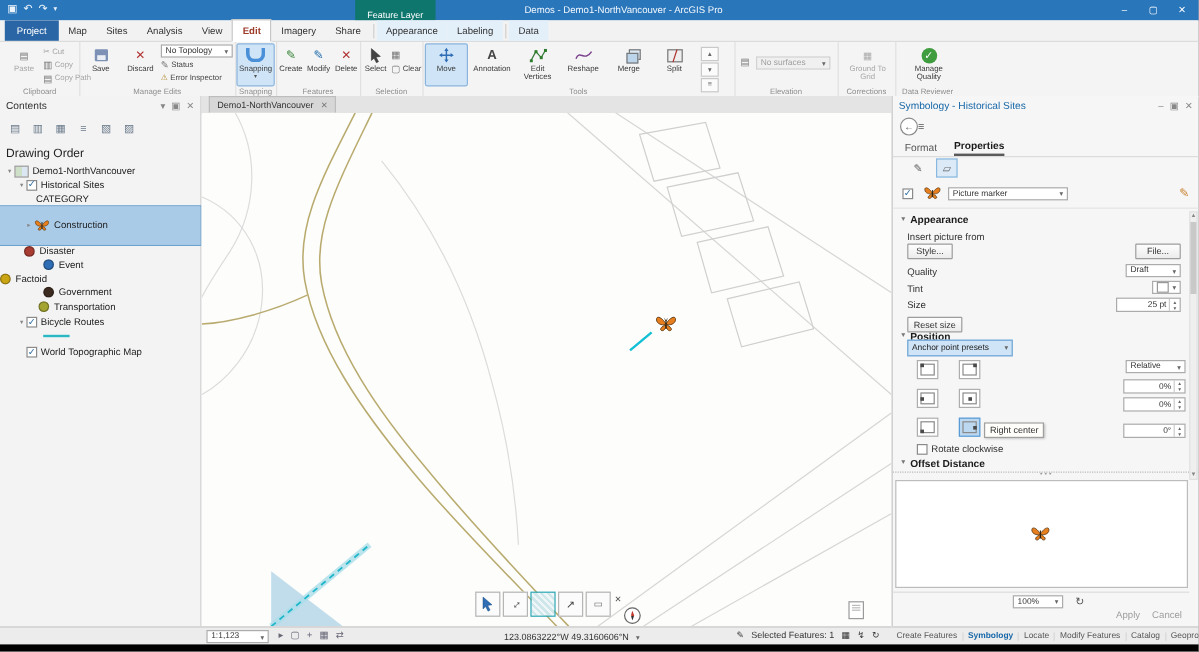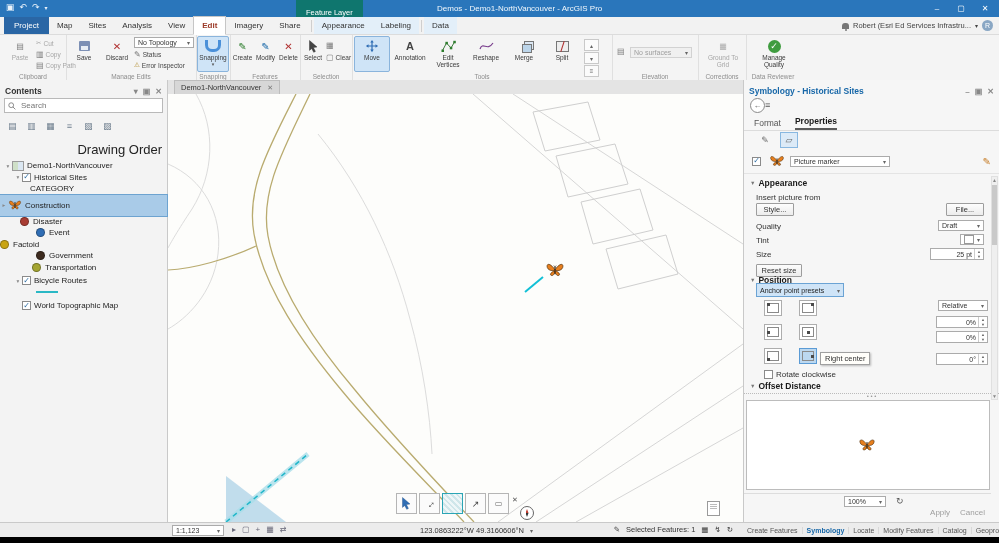--- a/index.html
+++ b/index.html
@@ -49,28 +49,28 @@
   .mergeic i+i{left:4px;top:3px;background:#bcd5ea;}
   .splitic{width:11px;height:9px;border:1px solid #777;position:relative;background:#eee;}
   .splitic:after{content:"";position:absolute;left:5px;top:-1px;width:1px;height:11px;background:#b03030;transform:rotate(18deg);}
   .arrcol{position:absolute;display:flex;flex-direction:column;gap:1px;}
   .arrcol span{width:13px;height:10px;border:1px solid #c9c9c9;background:#fbfbfb;font-size:6px;color:#666;
                display:flex;align-items:center;justify-content:center;}
   
   .main{position:absolute;top:80px;left:0;height:442px;width:999px;display:flex;}
   
   .contents{width:168px;height:442px;background:#f3f3f3;border-right:1px solid #c9c9c9;box-sizing:border-box;}
-  .phead{height:16px;display:flex;align-items:flex-end;padding:0 5px;font-size:8.5px;color:#333;font-weight:bold;}
+  .phead{height:16px;display:flex;align-items:center;padding:0 5px;font-size:8.5px;color:#333;}
   .phead .sp{flex:1;}
   .phico{color:#888;font-size:8px;margin-left:5px;}
   .searchbox{margin:2px 4px;height:13px;background:#fff;border:1px solid #b9b9b9;display:flex;align-items:center;padding:0 3px;gap:3px;}
   .searchbox input{border:none;outline:none;font-size:8px;width:130px;color:#555;font-family:"Liberation Sans",sans-serif;background:transparent;}
   .ctoolbar{display:flex;gap:4px;padding:3px 5px;}
   .ctoolbar span{width:13px;height:13px;border:1px solid transparent;display:flex;align-items:center;justify-content:center;color:#6d7d8d;font-size:9px;}
-  .seclabel{padding:6px 5px 3px;font-size:13px;color:#222;text-align:right;}
+  .seclabel{padding:6px 5px 3px;font-size:10px;color:#222;}
   .row{display:flex;align-items:center;height:11.5px;font-size:8px;color:#222;white-space:nowrap;}
   .row .tri{width:8px;text-align:center;font-size:5.5px;color:#888;}
   .cb{width:9px;height:9px;border:1px solid #8a8a8a;background:#fff;display:inline-flex;align-items:center;justify-content:center;margin-right:3px;box-sizing:border-box;}
   .cb .tick{color:#2d6da3;font-size:8px;line-height:6px;}
   .dot{width:7px;height:7px;border-radius:50%;margin-right:4px;border:1px solid rgba(0,0,0,.3);}
   .hl{background:#a9cbe8;outline:1px solid #6da3d0;}
   .mapicon{width:10px;height:8px;background:linear-gradient(90deg,#cfe0c8 50%,#dbe7f2 50%);border:1px solid #9a9a9a;margin-right:3px;}
   .lineseg{width:22px;height:2px;background:#2ab8c5;margin-left:36px;}
   
   .maparea{width:575px;height:442px;position:relative;background:#e9e9e9;}
@@ -170,26 +170,20 @@
     <span class="mtab">Analysis</span>
     <span class="mtab">View</span>
     <span class="mtab active">Edit</span>
     <span class="mtab">Imagery</span>
     <span class="mtab">Share</span>
     <span class="msep"></span>
     <span class="mtab ctx">Appearance</span>
     <span class="mtab ctx">Labeling</span>
     <span class="msep"></span>
     <span class="mtab ctx">Data</span>
-    <div class="userarea">
-      <span class="bell"></span>
-      <span>Robert (Esri Ed Services Infrastru...</span>
-      <span style="font-size:6px">▾</span>
-      <span class="avatar">R</span>
-    </div>
   </div>
 
   <div class="ribbon">
 
     <div class="rgroup" style="left:0;width:66px">
       <div class="bb dis" style="left:2px">
         <span class="bic">
             <span class="icg">▤</span>
           </span>
         <span>Paste</span>
@@ -377,27 +371,20 @@
   <div class="main">
 
     <div class="contents">
       <div class="phead">
         <span>Contents</span>
         <span class="sp"></span>
         <span class="phico">▾</span>
         <span class="phico">▣</span>
         <span class="phico">✕</span>
       </div>
-      <div class="searchbox">
-        <svg width="8" height="8" viewBox="0 0 10 10">
-            <circle cx="4" cy="4" r="3" fill="none" stroke="#888" stroke-width="1.2"></circle>
-            <line x1="6.2" y1="6.2" x2="9.2" y2="9.2" stroke="#888" stroke-width="1.2"></line>
-          </svg>
-        <input placeholder="Search" style="">
-      </div>
       <div class="ctoolbar">
         <span>▤</span>
         <span>▥</span>
         <span>▦</span>
         <span>≡</span>
         <span>▧</span>
         <span>▨</span>
       </div>
       <div class="seclabel">Drawing Order</div>
 
@@ -409,21 +396,21 @@
       <div class="row" style="padding-left:14px">
         <span class="tri">▾</span>
         <span class="cb">
             <span class="tick">✓</span>
           </span>
         <span>Historical Sites</span>
       </div>
       <div class="row" style="padding-left:30px">
         <span>CATEGORY</span>
       </div>
-      <div class="row hl" style="height:21px">
+      <div class="row hl" style="padding-left:20px;height:32px">
         <span class="tri">▸</span>
         <svg class="butterfly" width="14" height="14" viewBox="0 0 24 24">
           <path d="M12 12 C8 5 2 3 2.5 8 C3 12 8 13.5 11 12.5 Z" fill="#e77f1e" stroke="#4a2c0a" stroke-width="0.8"></path>
           <path d="M12 12 C16 5 22 3 21.5 8 C21 12 16 13.5 13 12.5 Z" fill="#e77f1e" stroke="#4a2c0a" stroke-width="0.8"></path>
           <path d="M11.5 13 C8 14 5 17.5 7.5 18.5 C10 19.5 11.8 16 12 13.5 Z" fill="#e77f1e" stroke="#4a2c0a" stroke-width="0.8"></path>
           <path d="M12.5 13 C16 14 19 17.5 16.5 18.5 C14 19.5 12.2 16 12 13.5 Z" fill="#e77f1e" stroke="#4a2c0a" stroke-width="0.8"></path>
           <line x1="12" y1="8" x2="12" y2="17" stroke="#2a1a05" stroke-width="1.2"></line>
           <path d="M12 9 L10.5 6.5 M12 9 L13.5 6.5" stroke="#2a1a05" stroke-width="0.6" fill="none"></path>
         </svg>
         <span style="margin-left:3px">Construction</span>

